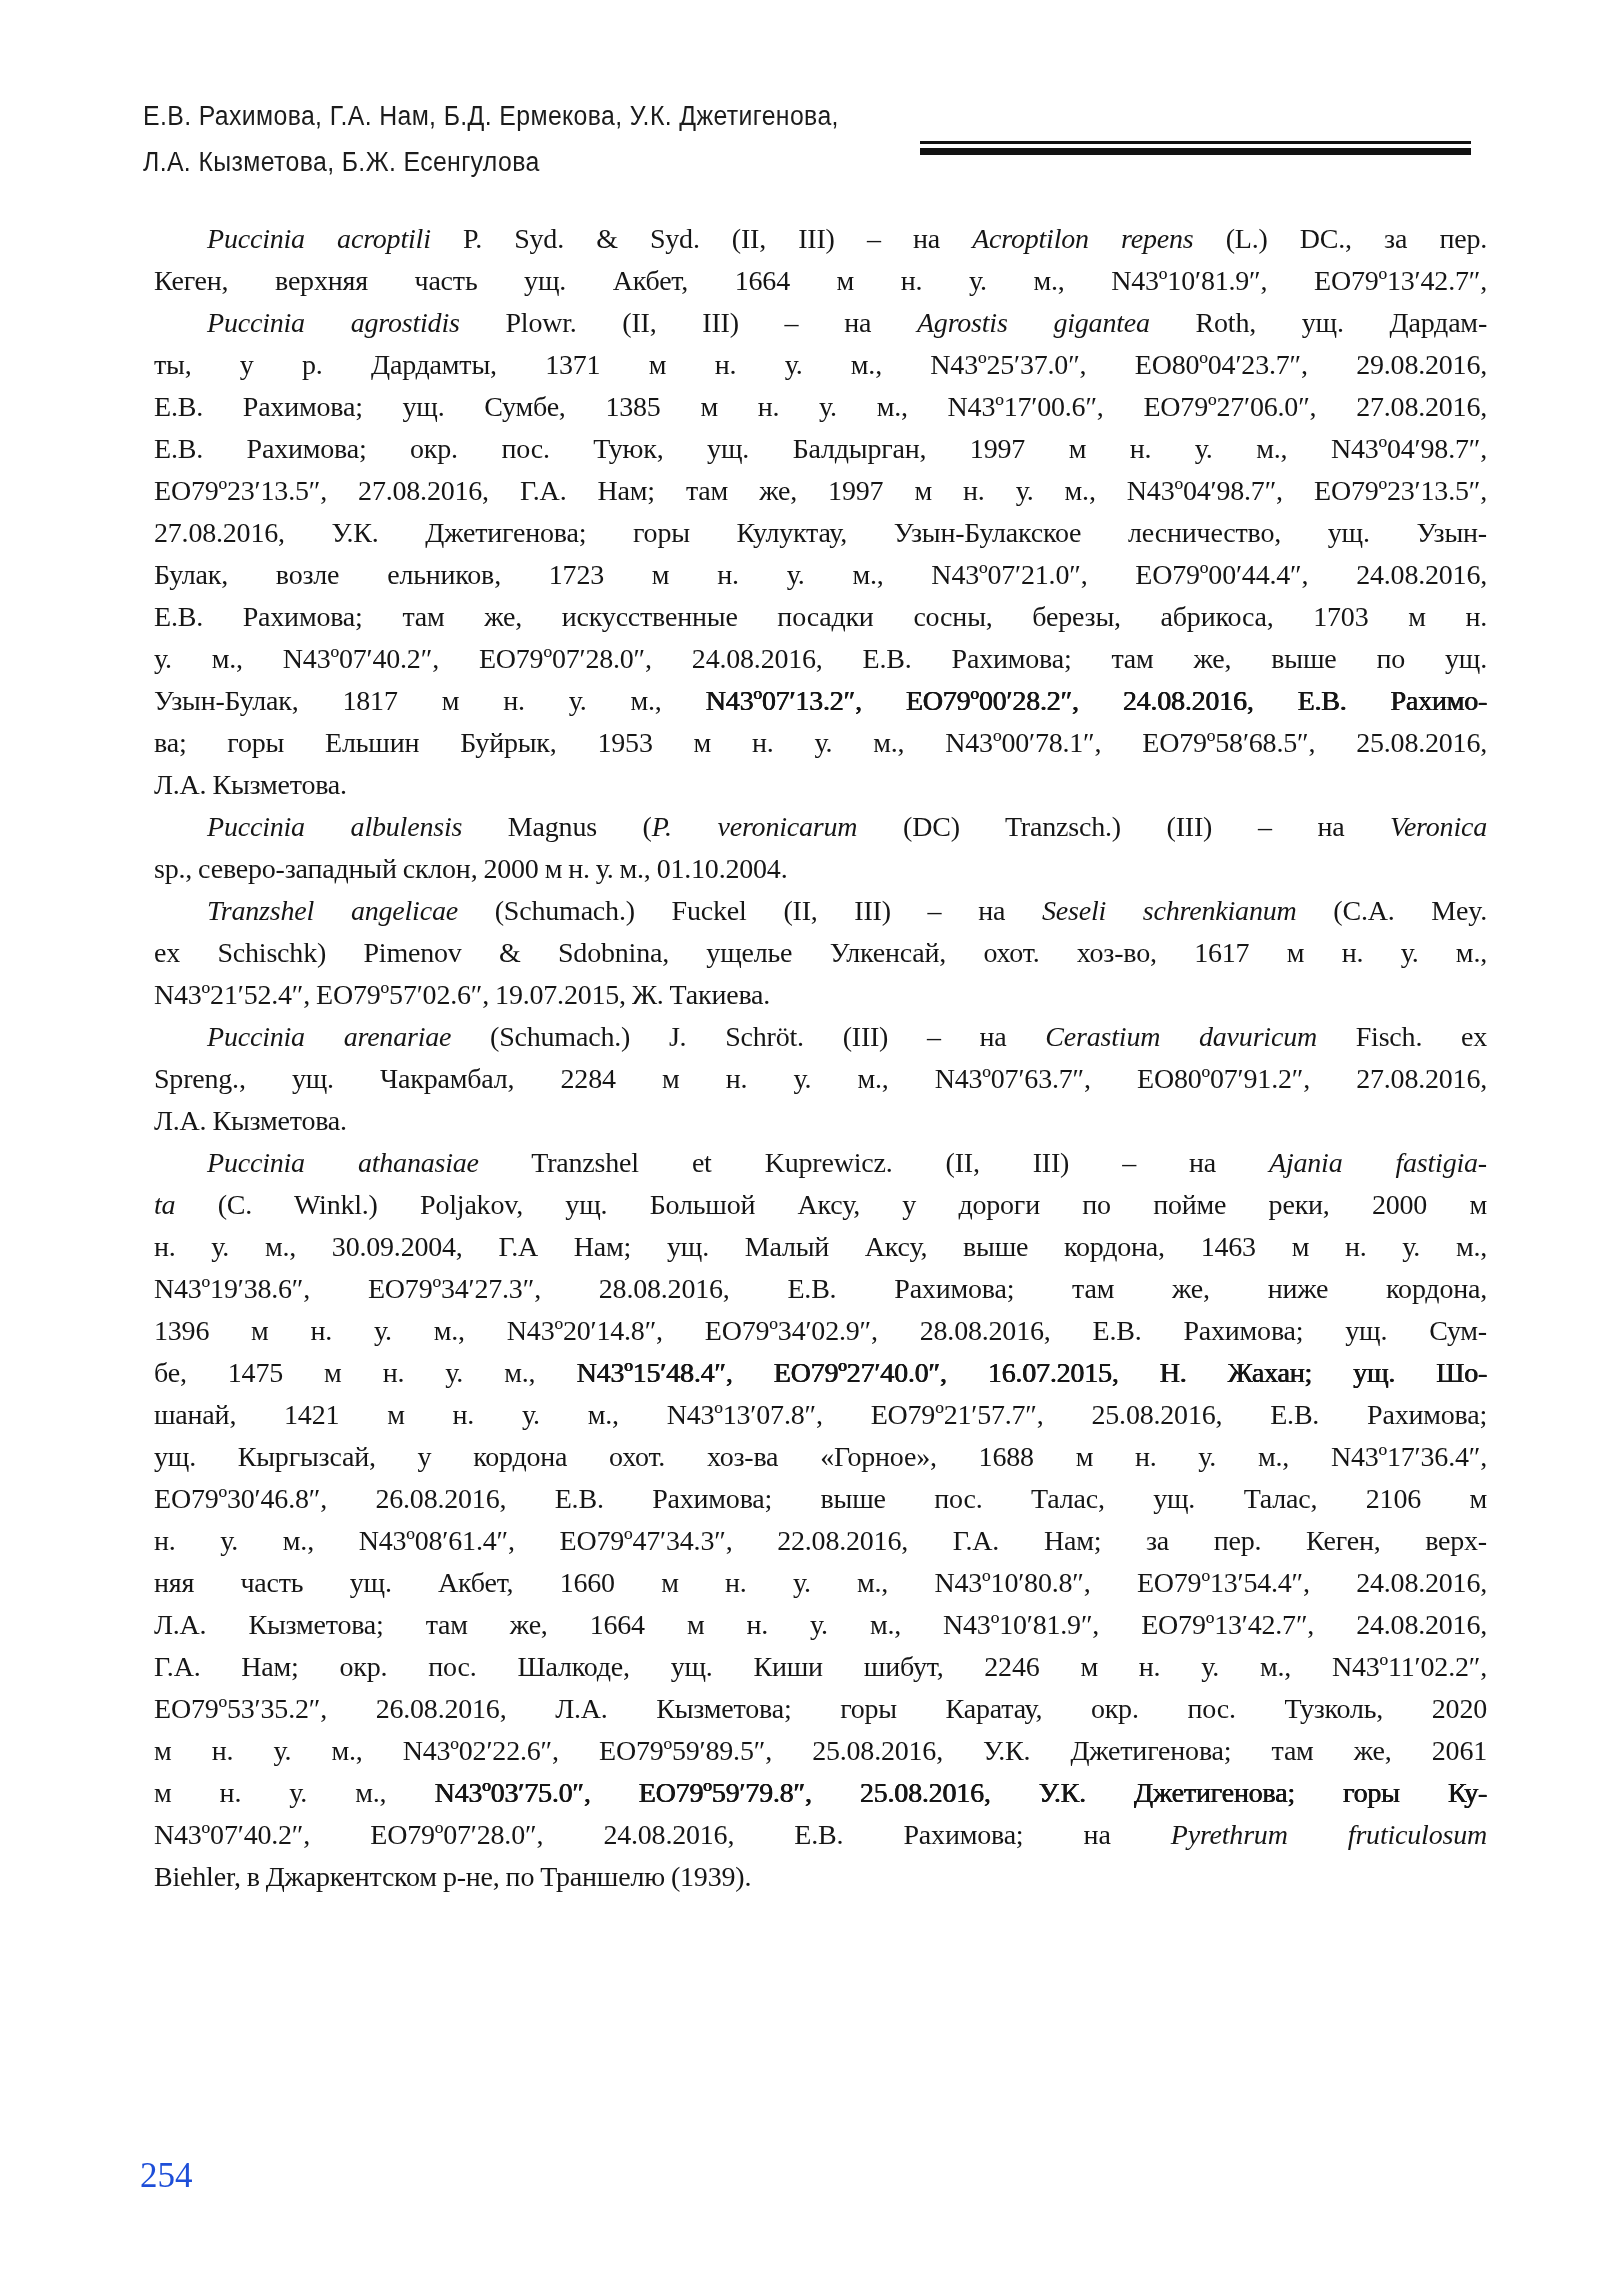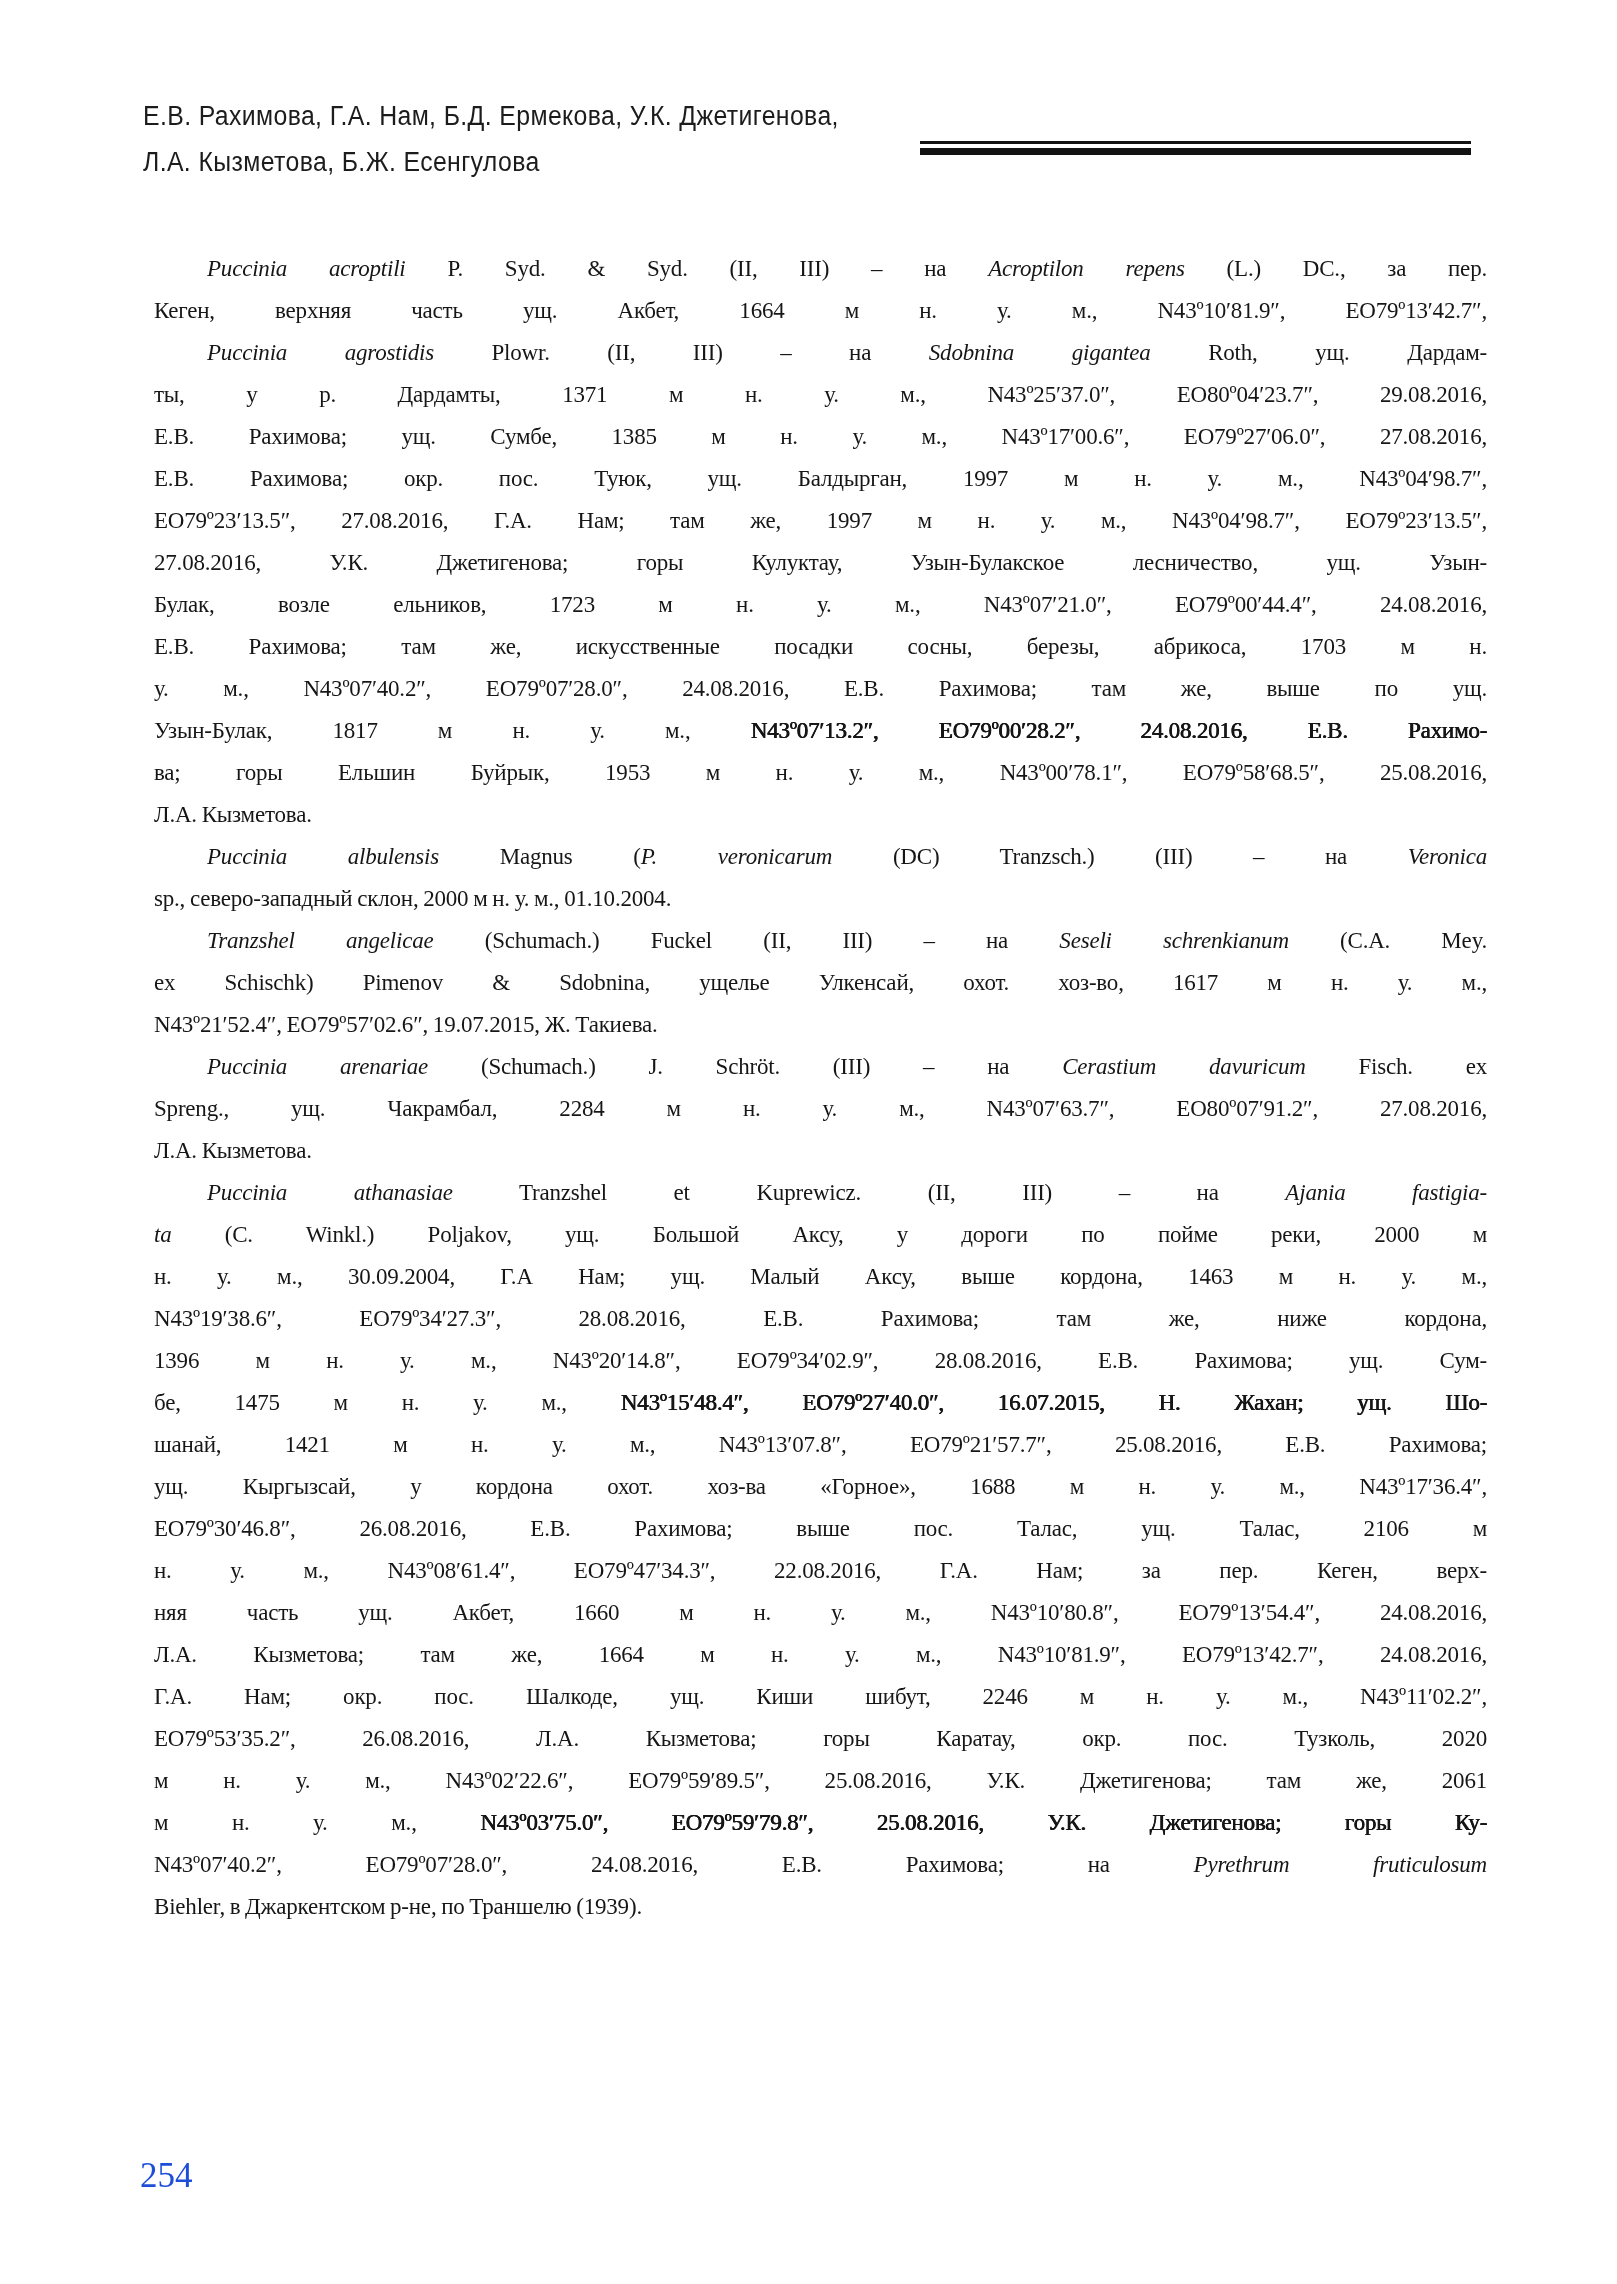--- a/index.html
+++ b/index.html
@@ -17,21 +17,21 @@
   .header .hline { display:inline-block; transform:scaleX(0.92); transform-origin:left center; }
   .header .hline2 { display:block; }
   
   .rule { position:absolute; left:920px; top:141px; width:551px; }
   .rule .thin  { height:3.2px; background:#121212; }
   .rule .gap   { height:4px; }
   .rule .thick { height:7.3px; background:#121212; }
   
   .body-text {
     position:absolute; left:154px; top:218px; width:1333px;
-    font-size:23px; line-height:42px; letter-spacing:-0.2px; word-spacing:-0.8px;margin-top:30px;
+    font-size:28px; line-height:42px; letter-spacing:-0.2px; word-spacing:-0.8px;
   }
   .paragraph { margin:0; }
   .line {
     text-align:justify; text-align-last:justify;
     height:42px; overflow:hidden; white-space:normal;
   }
   .line.first { text-indent:53px; }
   .line.last  { text-align-last:left; }
   .it { font-style:italic; }
   
@@ -57,21 +57,21 @@
     <div class="gap"></div>
     <div class="thick"></div>
   </div>
 
   <div class="body-text">
       <div class="paragraph">
         <div class="line first"><span class="it">Puccinia acroptili</span><span> P. Syd. &amp; Syd. (II, III) – на </span><span class="it">Acroptilon repens</span><span> (L.) DC., за пер.</span></div>
         <div class="line"><span>Кеген, верхняя часть ущ. Акбет, 1664 м н. у. м., N43º10′81.9″, ЕО79º13′42.7″,</span></div>
       </div>
       <div class="paragraph">
-        <div class="line first"><span class="it">Puccinia agrostidis</span><span> Plowr. (II, III) – на </span><span class="it">Sdobnina gigantea</span><span> Roth, ущ. Дардам-</span></div>
+        <div class="line first"><span class="it">Puccinia agrostidis</span><span> Plowr. (II, III) – на </span><span class="it">Agrostis gigantea</span><span> Roth, ущ. Дардам-</span></div>
         <div class="line"><span>ты, у р. Дардамты, 1371 м н. у. м., N43º25′37.0″, ЕО80º04′23.7″, 29.08.2016,</span></div>
         <div class="line"><span>Е.В. Рахимова; ущ. Сумбе, 1385 м н. у. м., N43º17′00.6″, ЕО79º27′06.0″, 27.08.2016,</span></div>
         <div class="line"><span>Е.В. Рахимова; окр. пос. Туюк, ущ. Балдырган, 1997 м н. у. м., N43º04′98.7″,</span></div>
         <div class="line"><span>ЕО79º23′13.5″, 27.08.2016, Г.А. Нам; там же, 1997 м н. у. м., N43º04′98.7″, ЕО79º23′13.5″,</span></div>
         <div class="line"><span>27.08.2016, У.К. Джетигенова; горы Кулуктау, Узын-Булакское лесничество, ущ. Узын-</span></div>
         <div class="line"><span>Булак, возле ельников, 1723 м н. у. м., N43º07′21.0″, ЕО79º00′44.4″, 24.08.2016,</span></div>
         <div class="line"><span>Е.В. Рахимова; там же, искусственные посадки сосны, березы, абрикоса, 1703 м н.</span></div>
         <div class="line"><span>у. м., N43º07′40.2″, ЕО79º07′28.0″, 24.08.2016, Е.В. Рахимова; там же, выше по ущ.</span></div>
         <div class="line"><span>Узын-Булак, 1817 м н. у. м., </span><span class="bd">N43º07′13.2″, ЕО79º00′28.2″, 24.08.2016, Е.В. Рахимо-</span></div>
         <div class="line"><span>ва; горы Ельшин Буйрык, 1953 м н. у. м., N43º00′78.1″, ЕО79º58′68.5″, 25.08.2016,</span></div>

